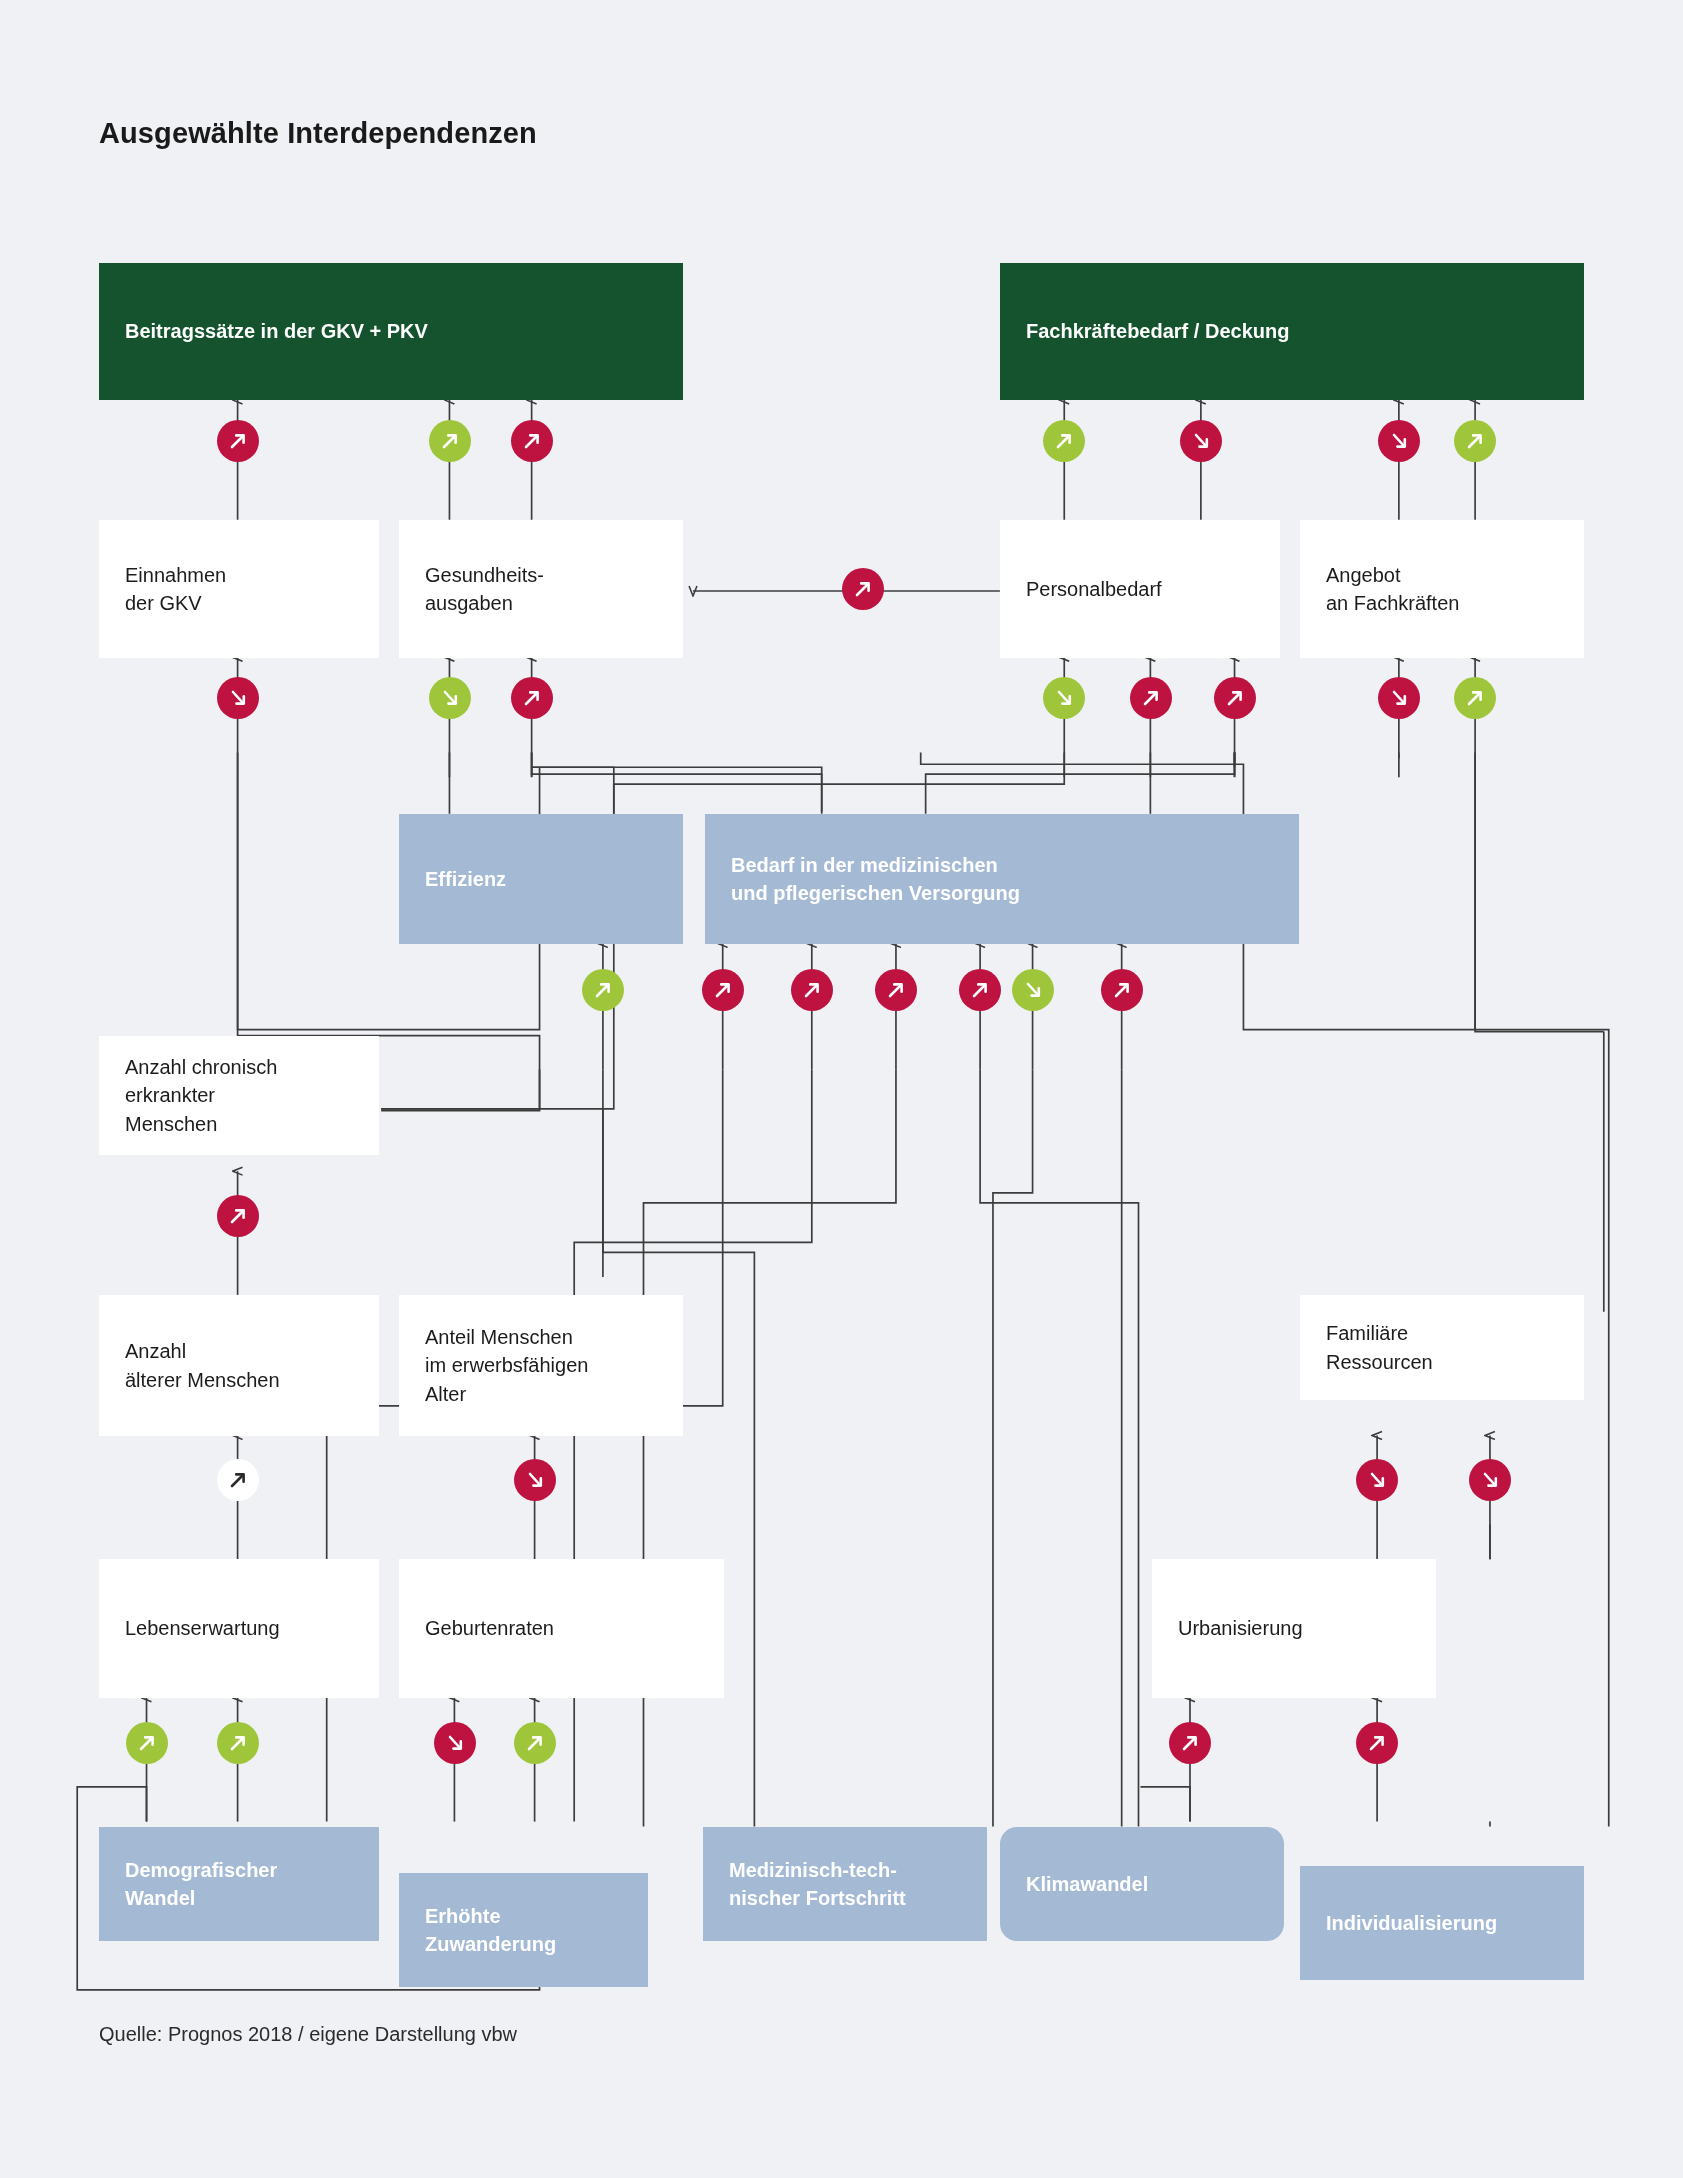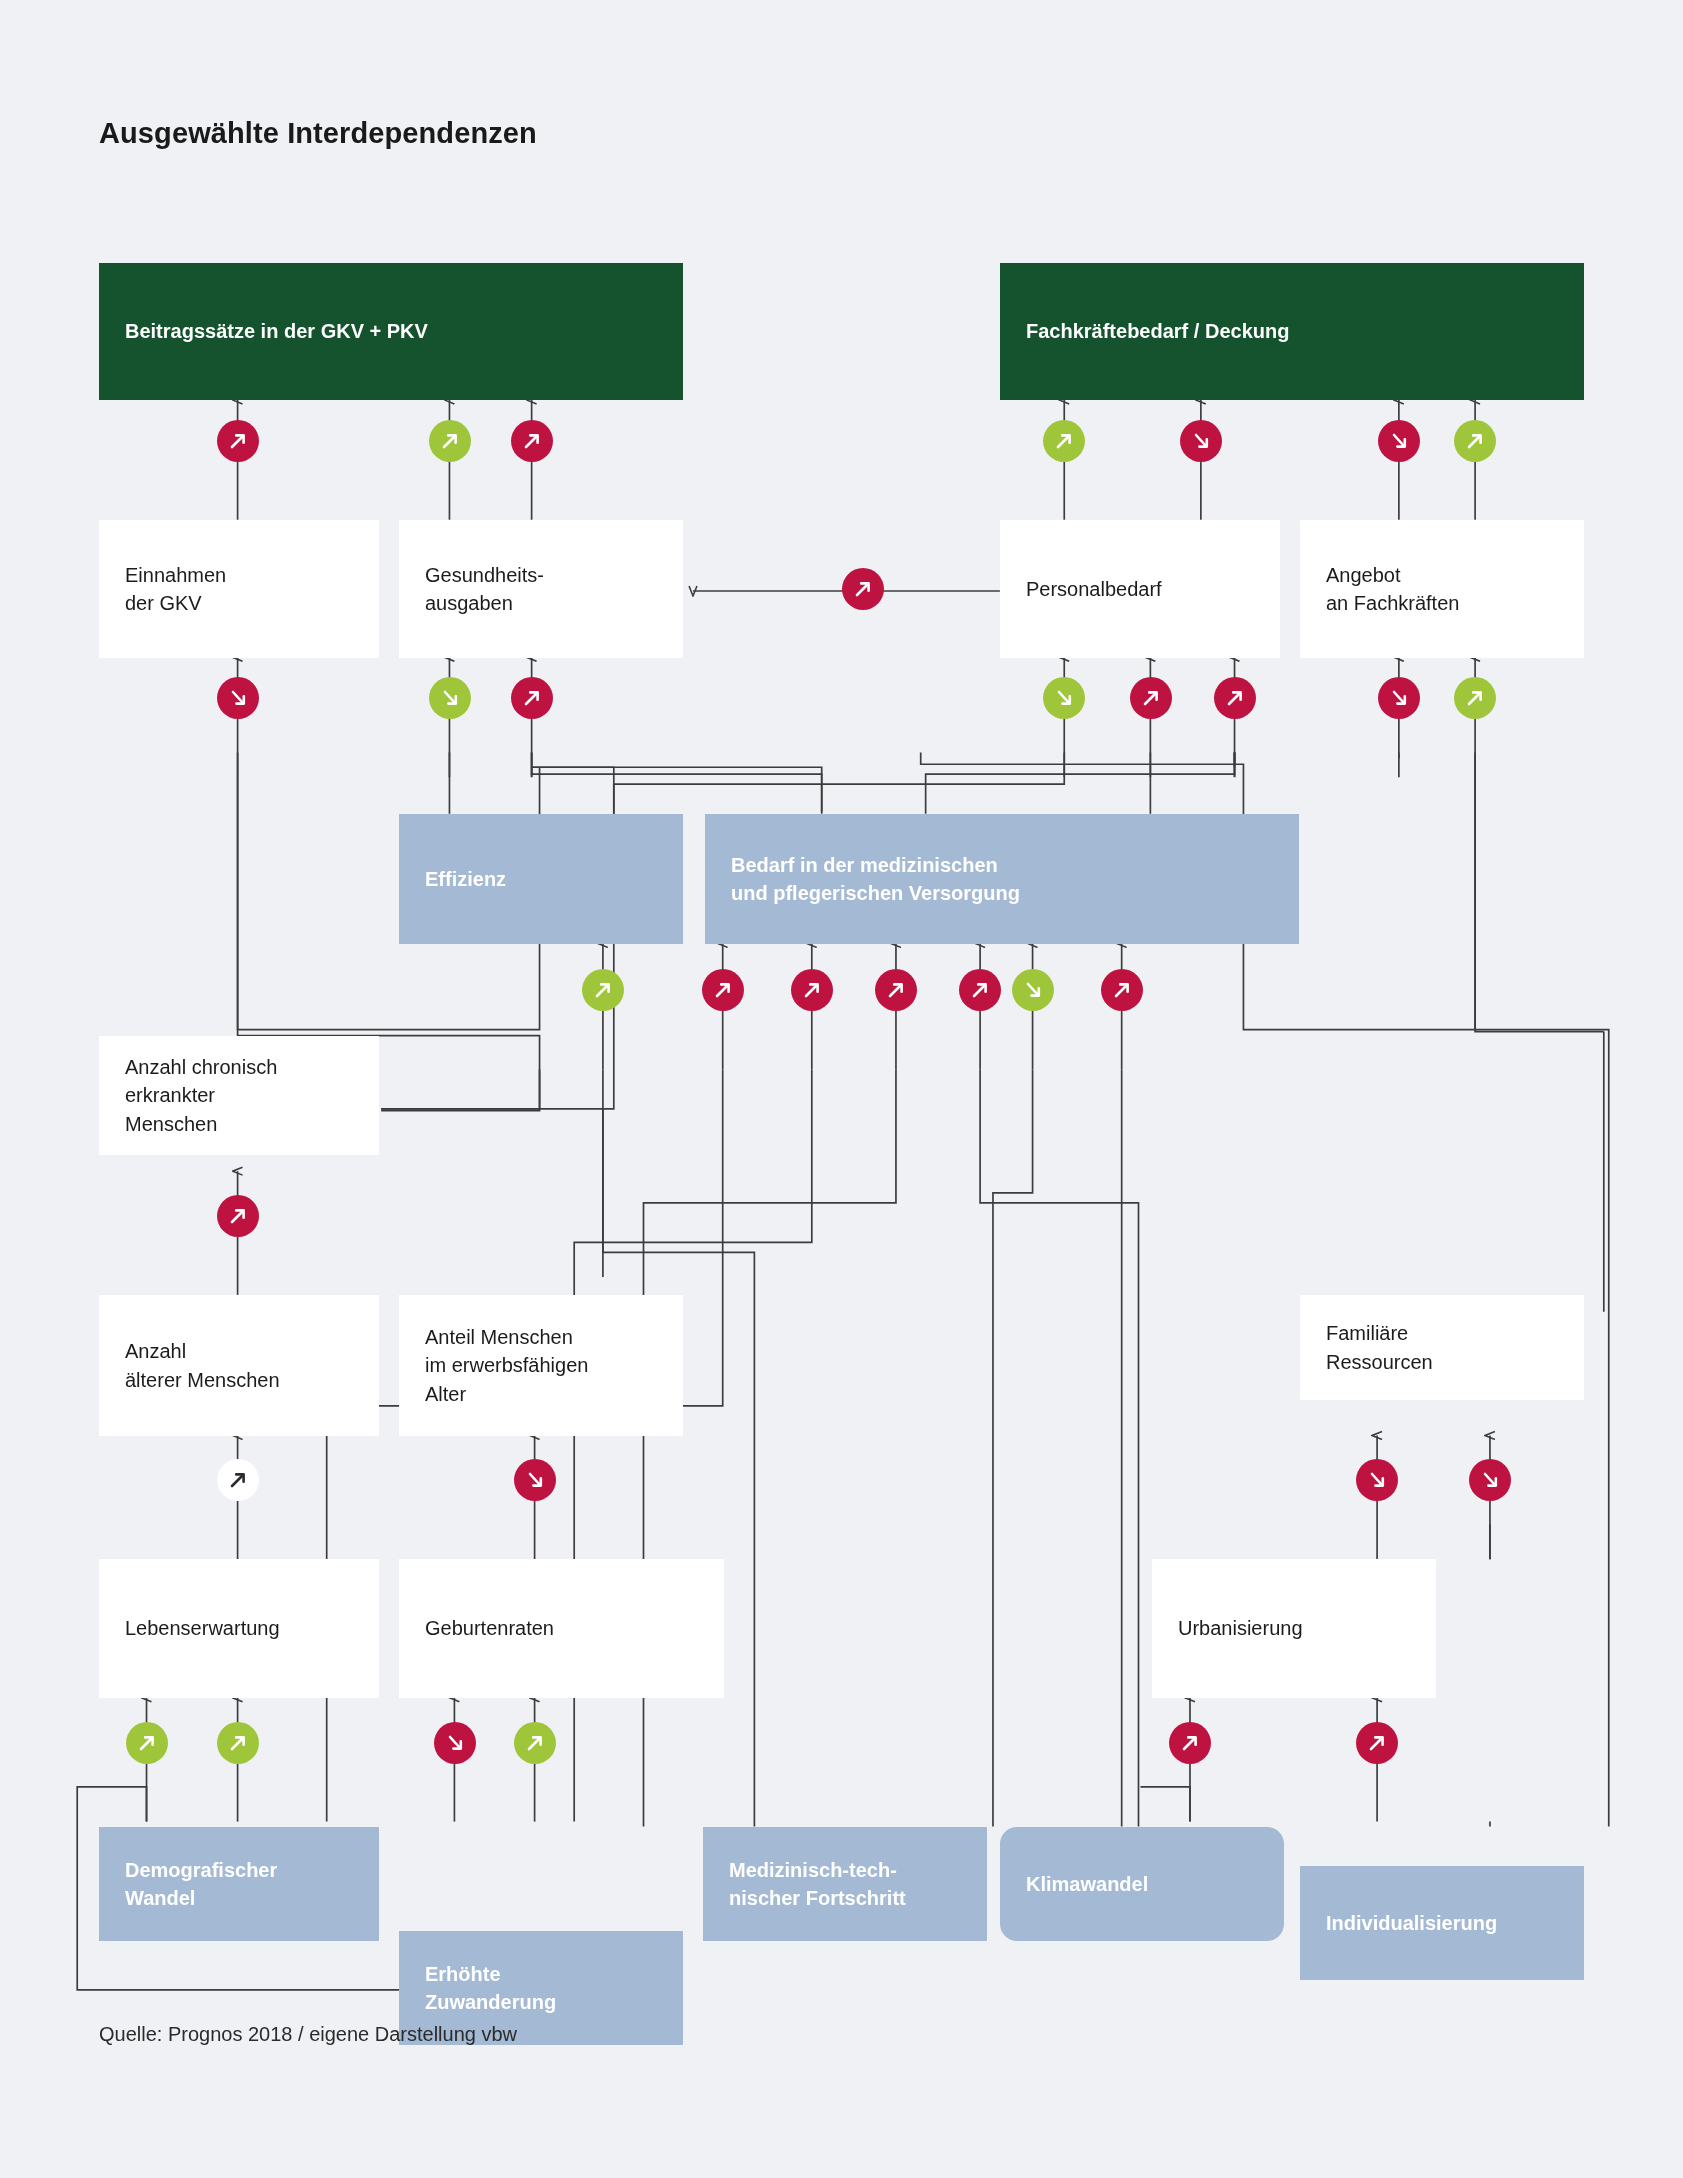--- a/index.html
+++ b/index.html
@@ -215,21 +215,21 @@
   <div class="node white" style="left:399px;top:1559px;width:325px;height:139px;">
     <span class="ml">Geburtenraten</span>
   </div>
   <div class="node white" style="left:1152px;top:1559px;width:284px;height:139px;">
     <span class="ml">Urbanisierung</span>
   </div>
 
   <div class="node blue" style="left:99px;top:1827px;width:280px;height:114px;">
     <span class="ml">Demografischer<br>Wandel</span>
   </div>
-  <div class="node blue" style="left:399px;top:1931px;width:284px;height:114px;">
+  <div class="node blue" style="left:399px;top:1873px;width:249px;height:114px;">
     <span class="ml">Erhöhte<br>Zuwanderung</span>
   </div>
   <div class="node blue" style="left:703px;top:1827px;width:284px;height:114px;">
     <span class="ml">Medizinisch-tech-<br>nischer Fortschritt</span>
   </div>
   <div class="node blue" style="left:1000px;top:1827px;width:284px;height:114px;border-radius:17px;">
     <span class="ml">Klimawandel</span>
   </div>
   <div class="node blue" style="left:1300px;top:1827px;width:284px;height:114px;margin-top:39px;">
     <span class="ml">Individualisierung</span>

